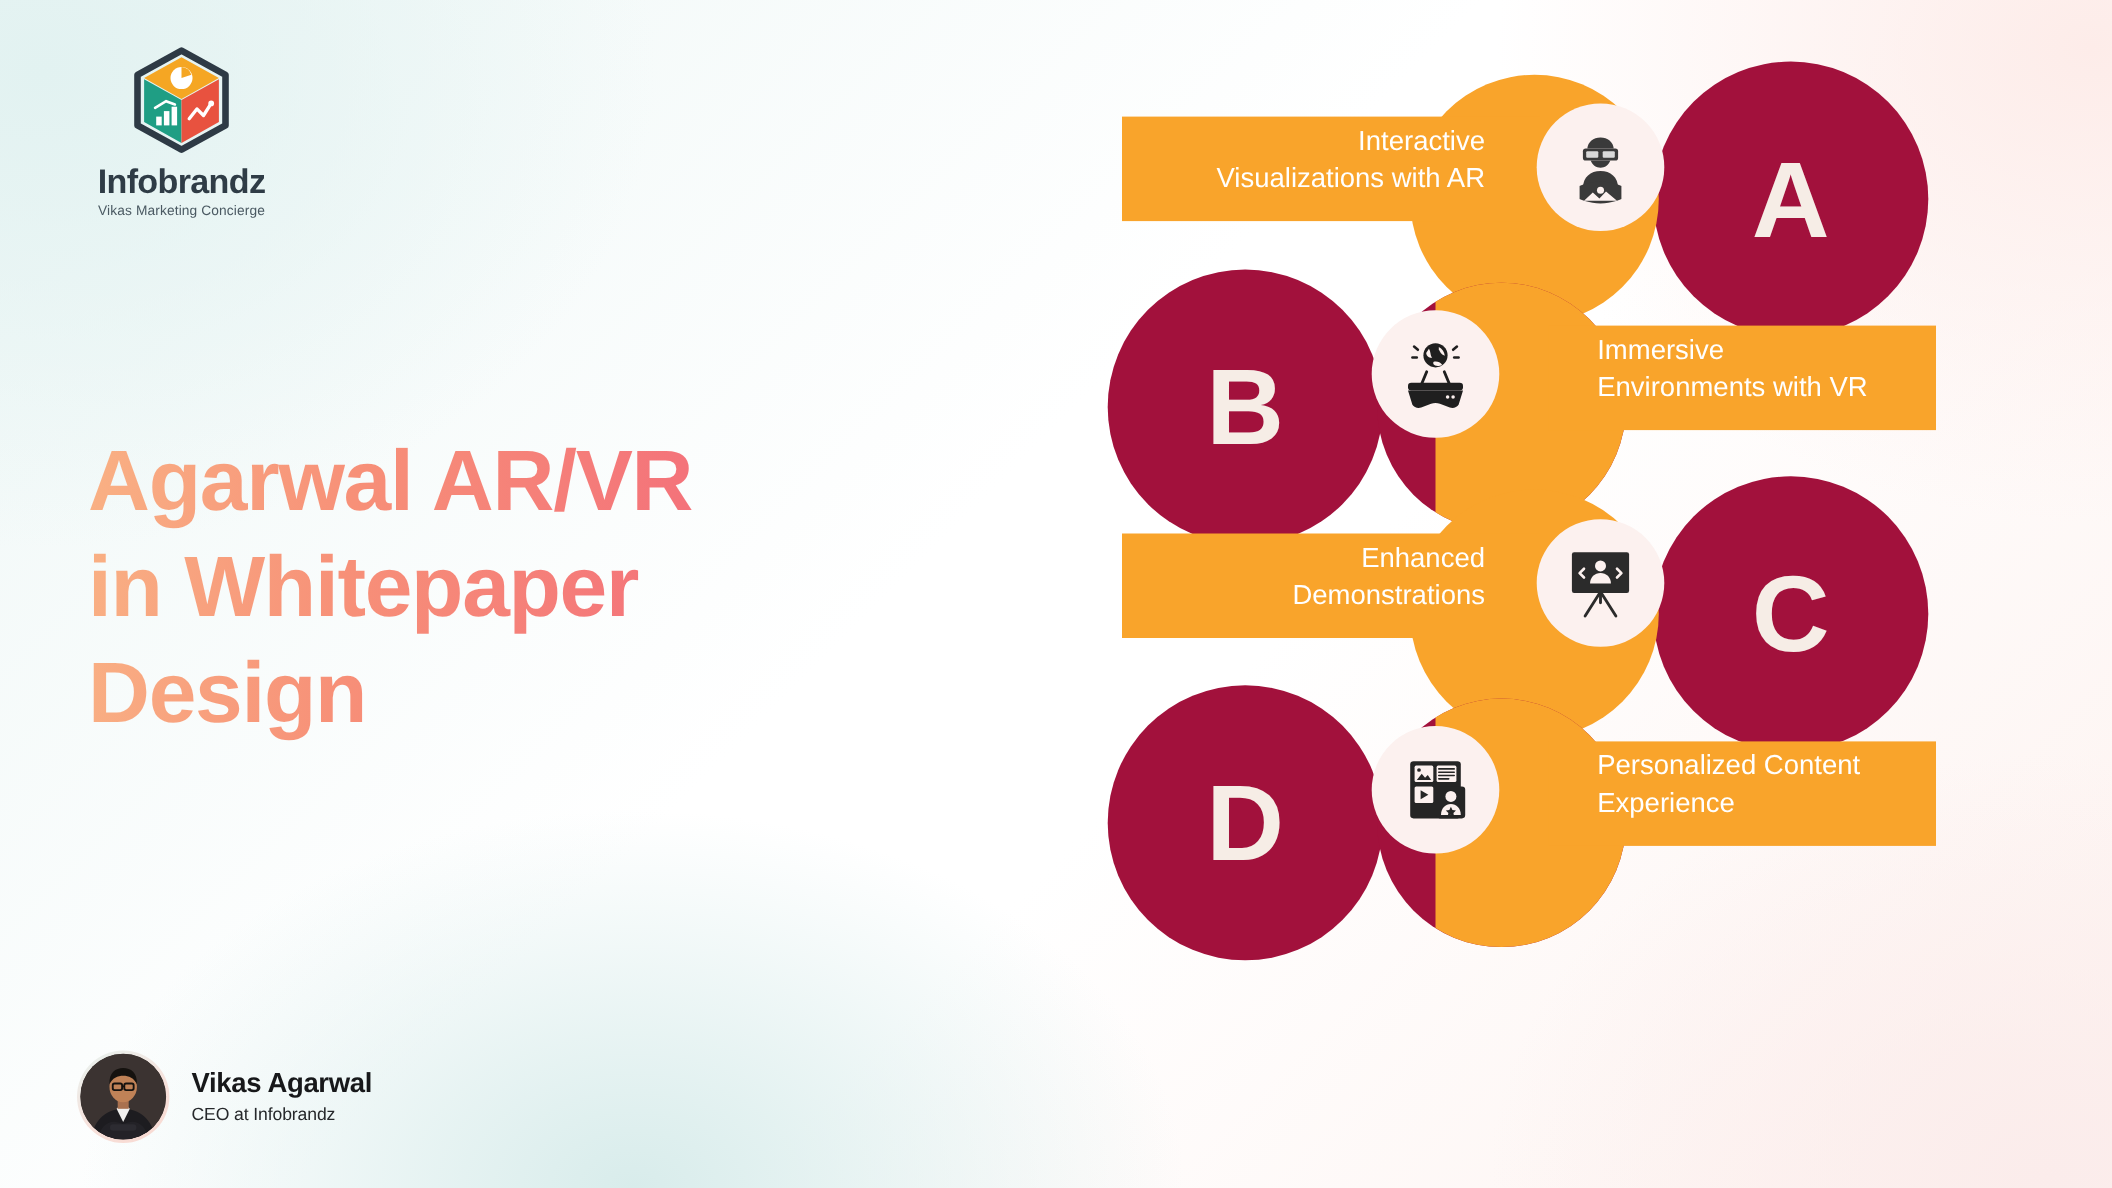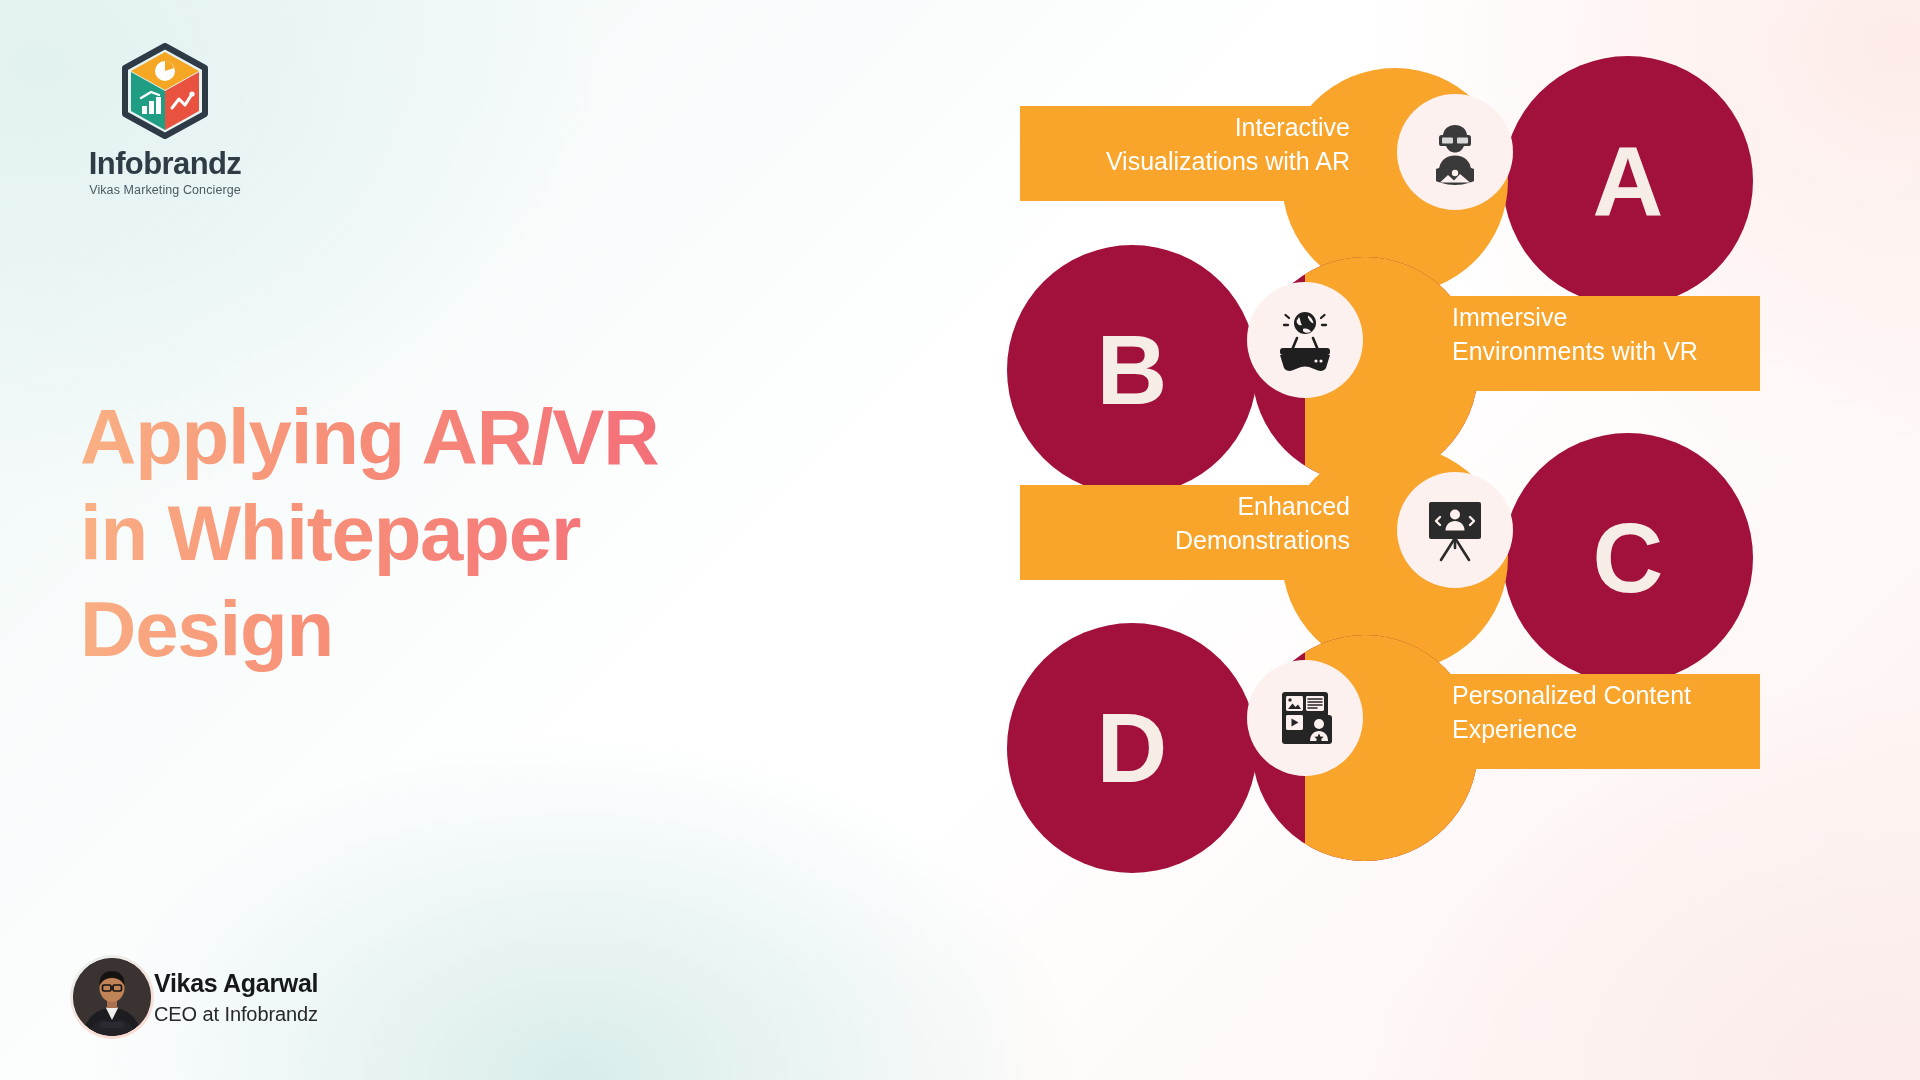--- a/index.html
+++ b/index.html
@@ -65,20 +65,21 @@
     -webkit-text-fill-color: transparent;
     white-space: pre-line;
   }
 
   .author {
     position: absolute;
     left: 70px;
     top: 955px;
     display: flex;
     align-items: center;
+    gap: 20px;
   }
   .avatar-ring {
     width: 84px;
     height: 84px;
     border-radius: 50%;
     padding: 3px;
     background: linear-gradient(150deg, #e7f3f0 0%, #f6e2dc 55%, #f9d8d0 100%);
     flex: 0 0 auto;
   }
   .avatar {
@@ -90,21 +91,21 @@
     position: relative;
   }
   .author-text { display: flex; flex-direction: column; gap: 5px; }
   .author-name {
     font-size: 25px;
     font-weight: 800;
     color: #17181a;
     letter-spacing: -0.3px;
   }
   .author-role {
-    font-size: 20px;
+    font-size: 16px;
     color: #26282b;
     letter-spacing: -0.1px;
   }
 
   
   .infographic {
     position: absolute;
     left: 1000px;
     top: 48px;
     width: 760px;
@@ -147,21 +148,21 @@
 
           <path d="M53 66 L60 57 L66 63 L73 52" fill="none" stroke="#ffffff" stroke-width="3" stroke-linecap="round" stroke-linejoin="round"></path>
           <circle cx="73" cy="52" r="2.6" fill="#ffffff"></circle>
         </g>
       </svg>
     </div>
     <div class="wordmark">Infobrandz</div>
     <div class="tagline">Vikas Marketing Concierge</div>
   </div>
 
-  <h1 class="headline">Applying AR/VR
+  <h1 class="headline">Agarwal AR/VR
 in Whitepaper
 Design</h1>
 
   <div class="author">
     <div class="avatar-ring">
       <div class="avatar">
         <svg width="78" height="78" viewBox="0 0 78 78" aria-hidden="true">
           <defs>
             <clipPath id="avclip">
                 <circle cx="39" cy="39" r="39"></circle>

